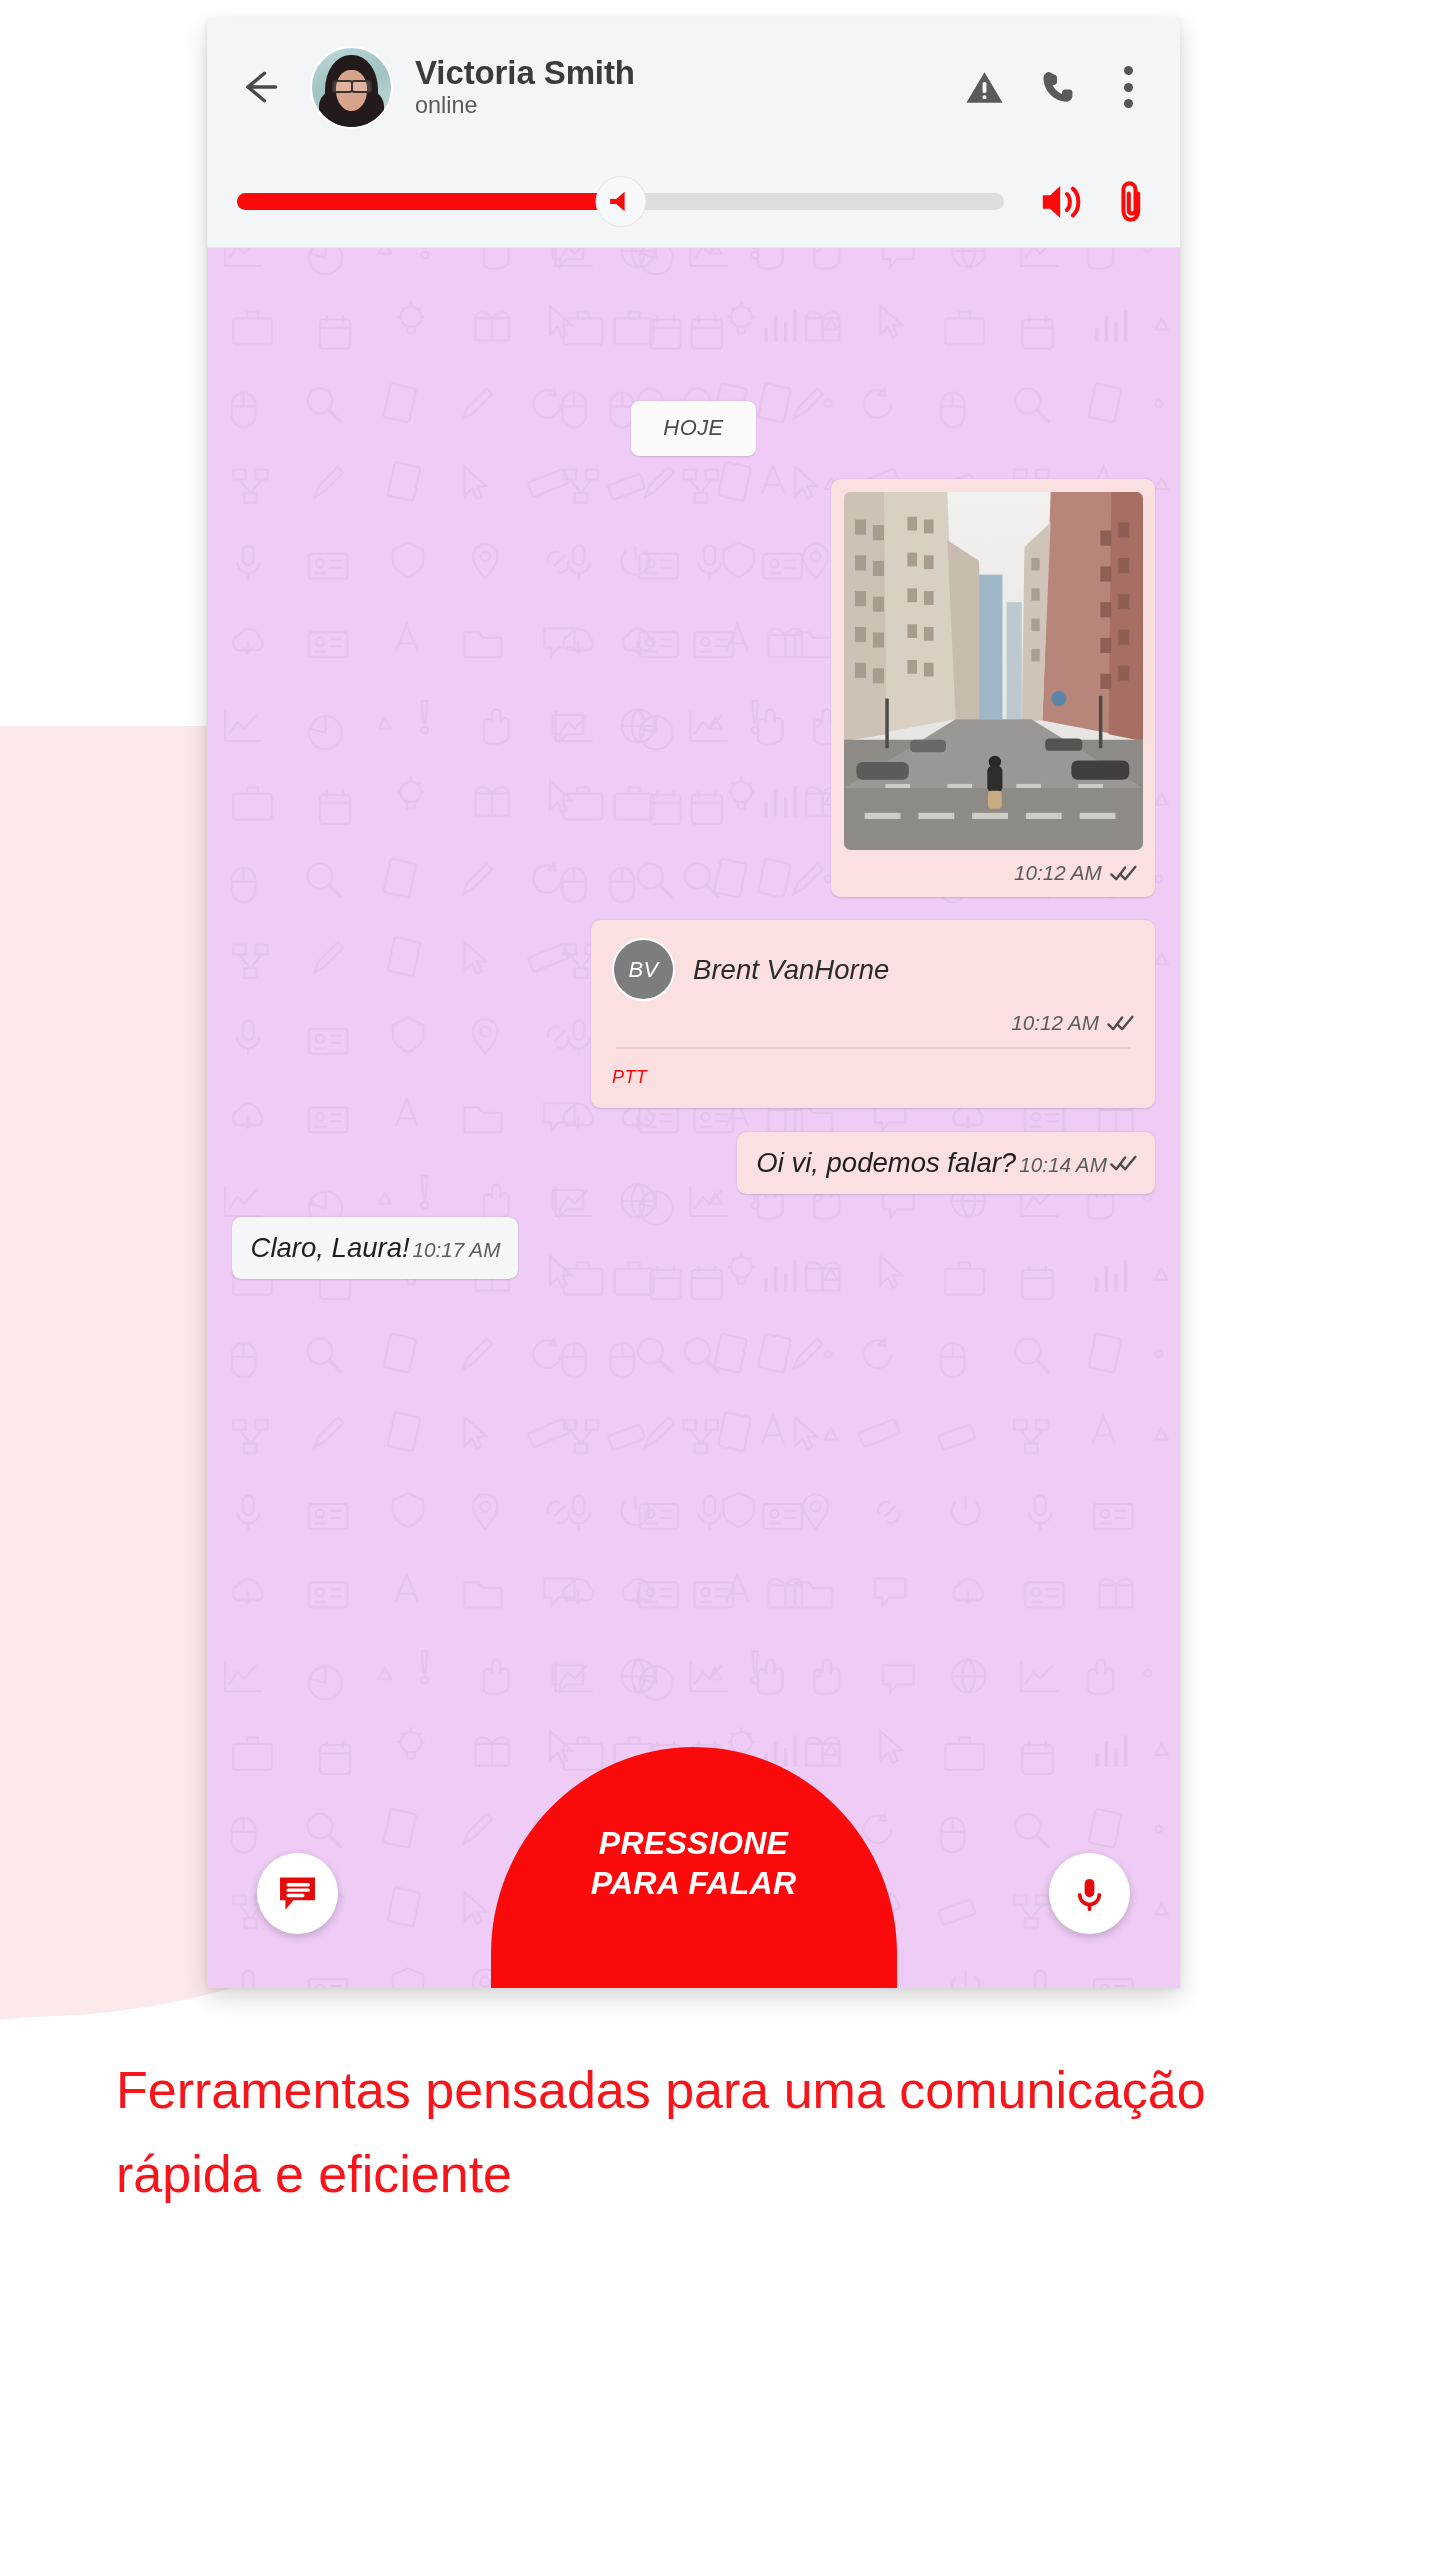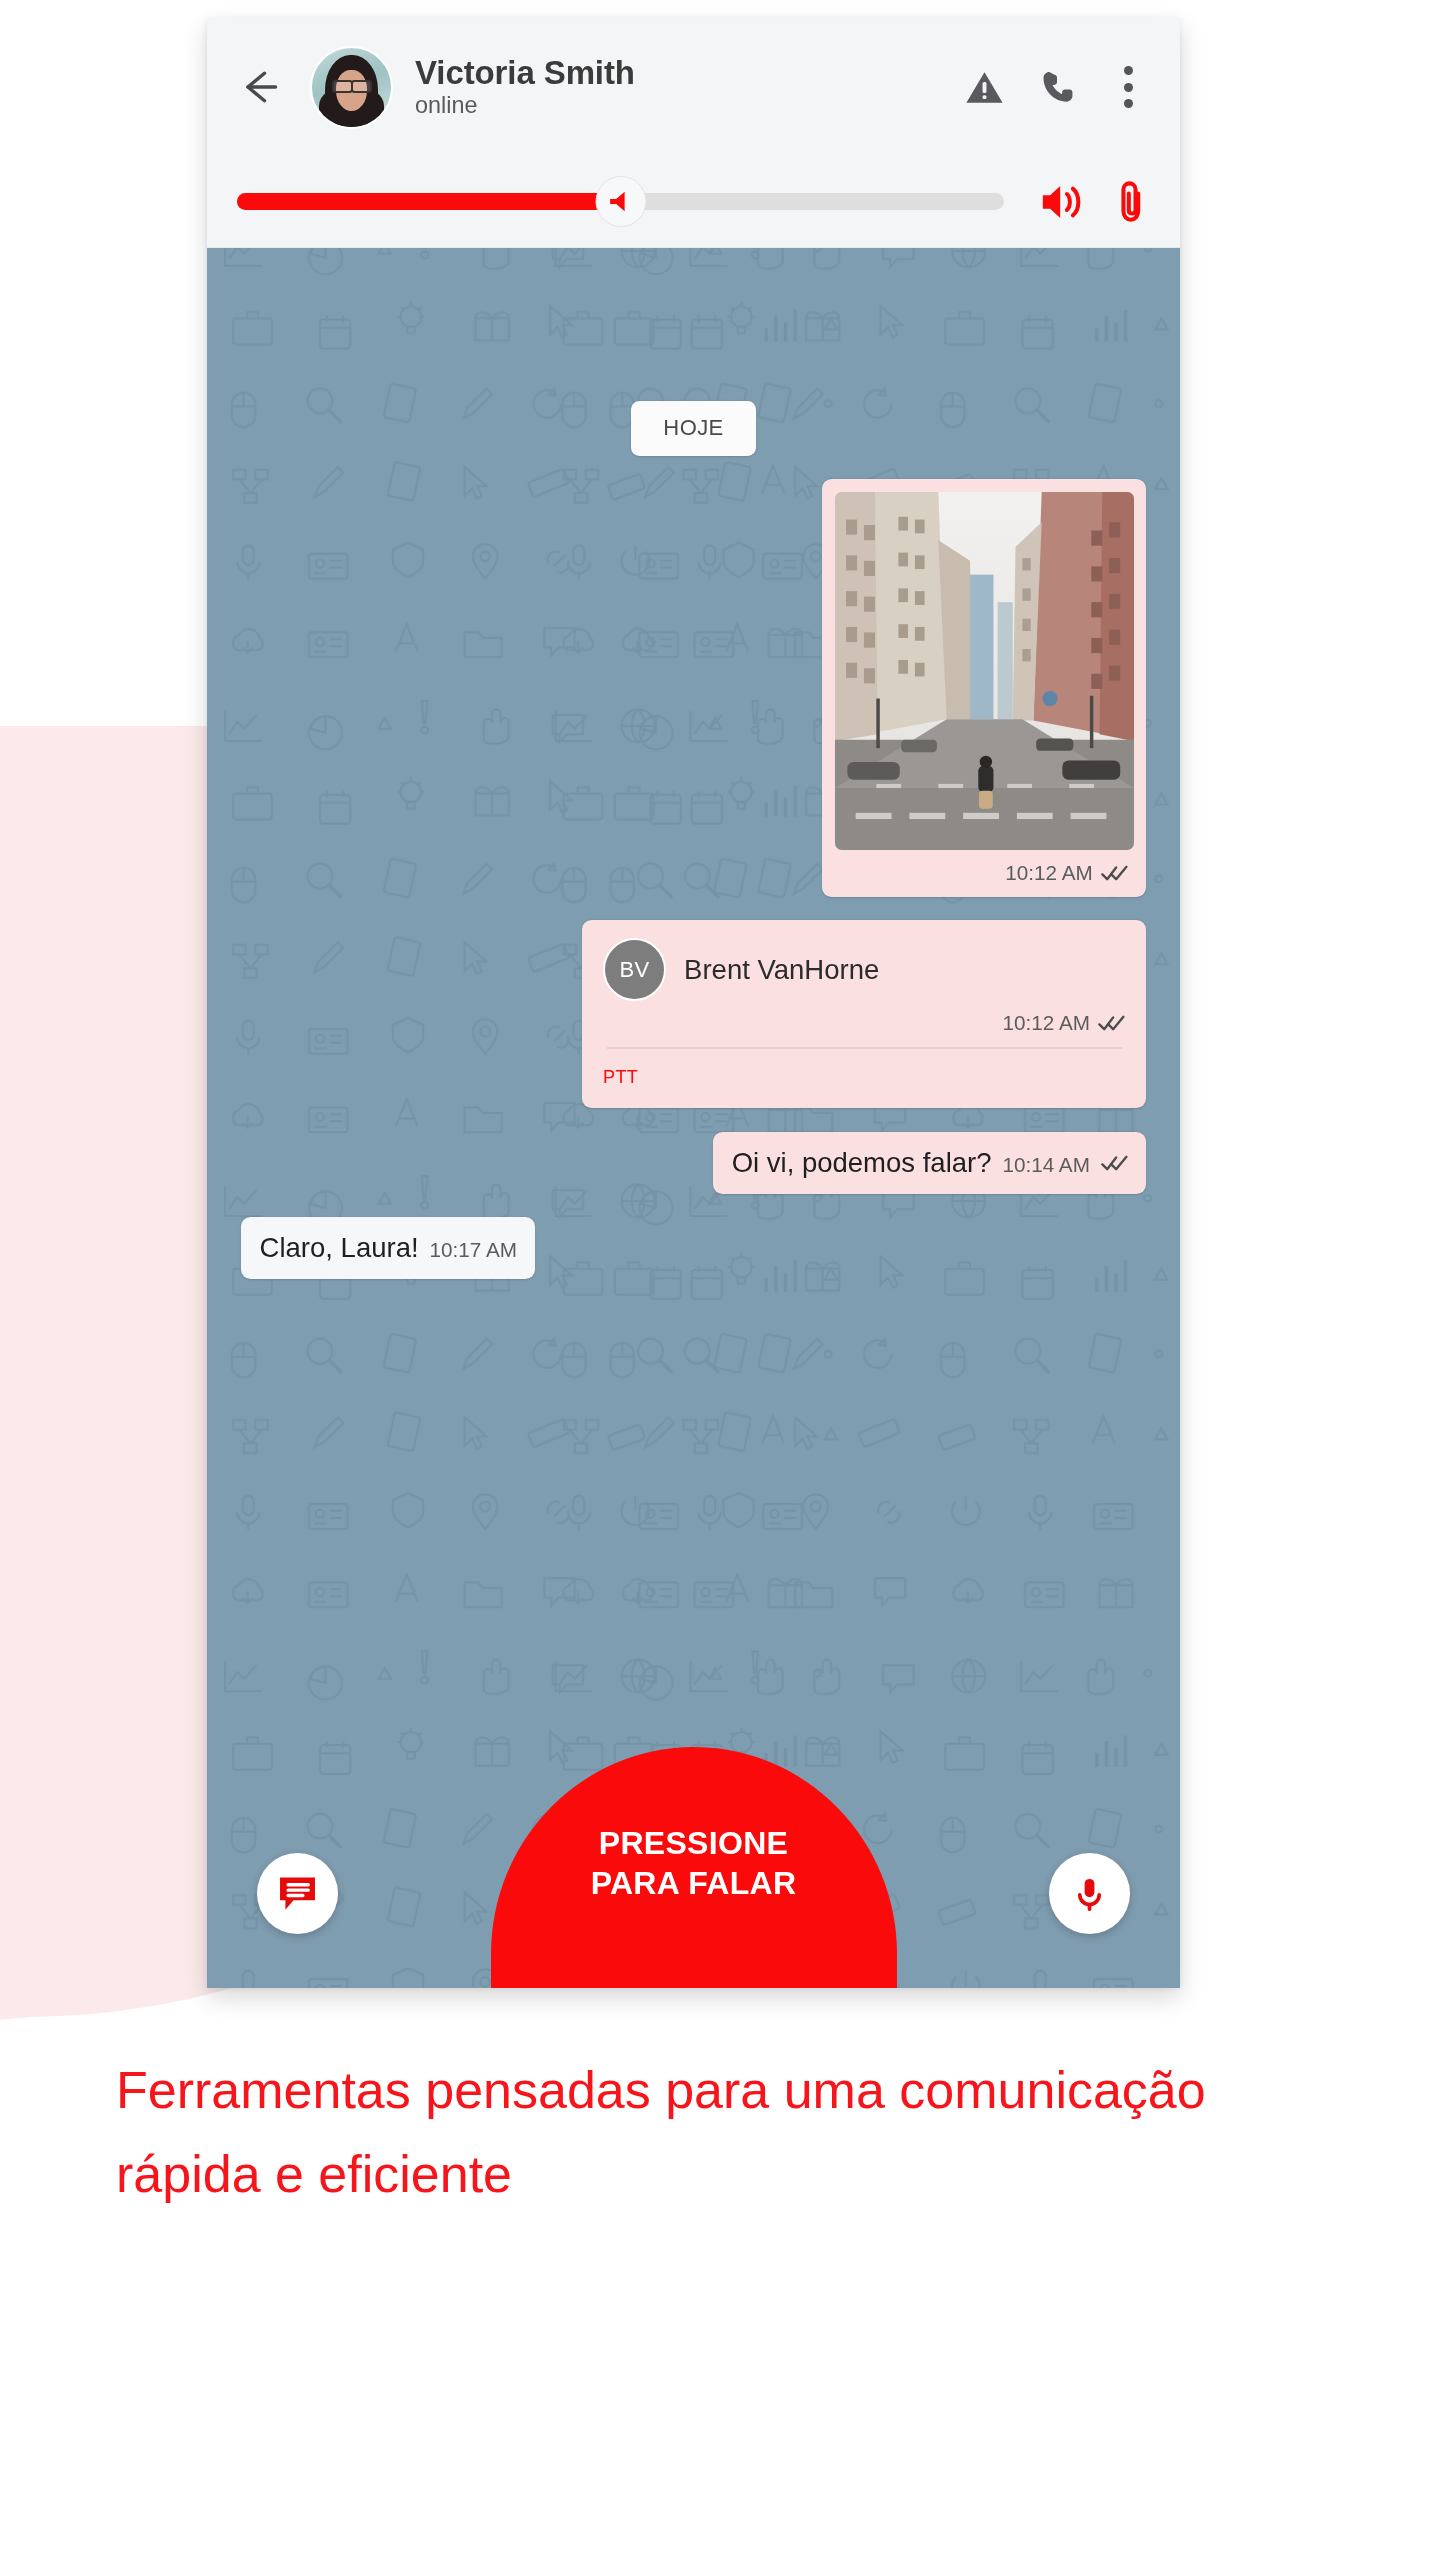--- a/index.html
+++ b/index.html
@@ -105,23 +105,24 @@
     background:#F7F8FA; border: 1.4px solid #e3e4e7;
     display:flex; align-items:center; justify-content:center;
   }
   .vol-icon { width: 43px; height: 40px; flex:0 0 auto; margin-right: 32px;}
   .clip-icon { width: 33px; height: 43px; flex:0 0 auto; }
 
   
   .chat-body {
     position: relative;
     height: 1740px;
-    background: #0c4a6e;
+    background: #f0abfc;
     overflow: hidden;
-    padding: 0 24px;
+    padding: 0 15px;
+    font-style: italic;
   }
   .wallpaper { position:absolute; inset:0; opacity:.52; }
 
   .msgs { position: relative; z-index: 2; padding-top: 153px; }
 
   .date-chip {
     width: 125px; margin: 0 auto;
     background: #FBFBFC; color:#4a4a4a;
     font-size: 22px; letter-spacing: 0.4px;
     text-align: center; padding: 13.8px 0 15px;
@@ -154,21 +155,21 @@
     font-size: 22px; letter-spacing:0.3px;
     border: 2.1px solid #fff;
     flex:0 0 auto;
   }
   .card-name { font-size: 27.5px; color:#2b2b2b; }
   .card-meta { display:flex; align-items:center; justify-content:flex-end; gap:8.3px; padding: 9.6px 0 12.4px; }
   .card-div { height:1.4px; background:#E8CECE; margin: 0 4.1px; }
   .card-action { text-align:left; color:#FA0A0A; font-size: 18px; padding: 18px 0 20.7px; letter-spacing:0.3px;}
 
   
-  .bubble-text { padding: 15px 18px 15px 19px; display:flex; align-items:baseline; gap:11px; margin-right:9.6px;}
+  .bubble-text { padding: 15px 18px 15px 19px; display:flex; align-items:baseline; gap:3px; margin-right:9.6px;}
   .bubble-text.in { margin-right:0; margin-left: 9.6px; }
   .bt-text { font-size: 27.5px; color:#1f1f1f; white-space:nowrap; }
   .bt-time { font-size: 20.7px; color:#5c5c5c; white-space:nowrap; }
 
   
   .ptt-zone { position:absolute; left:0; right:0; bottom:0; height: 234px; z-index: 5; }
   .ptt-btn {
     position:absolute; left:50%; transform: translateX(-50%);
     bottom: -145px; width: 406px; height: 386px;
     background: #FA0A0A;

